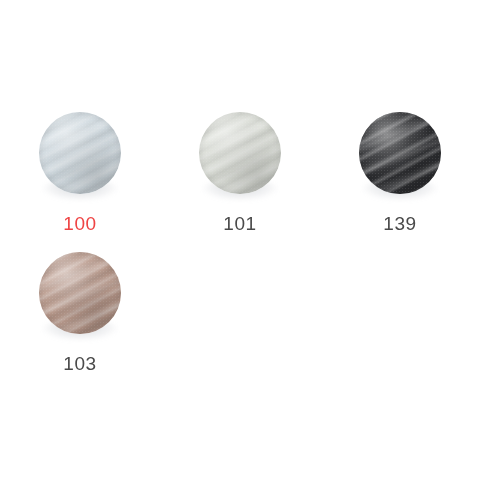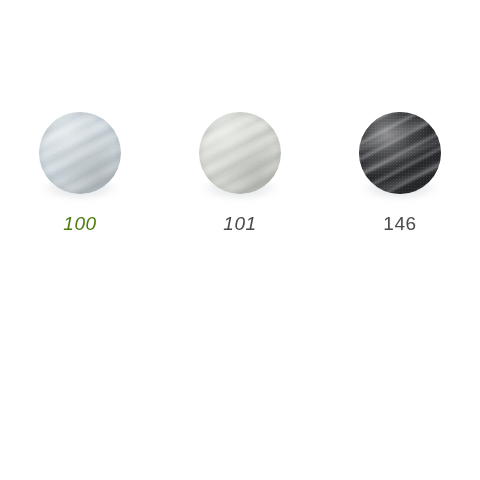--- a/index.html
+++ b/index.html
@@ -154,48 +154,61 @@
       <div class="pan-wrap">
         <div class="pan-shadow"></div>
         <div class="pan" style="--pan-color: #d2dce2; --wave-opacity: 0.85;">
           <div class="waves"></div>
           <div class="waves w2"></div>
           <div class="grain"></div>
           <div class="sheen"></div>
           <div class="rim"></div>
         </div>
       </div>
-      <div class="pan-label" style="color: #4d7c0f; font-style: italic;">100</div>
+      <div class="pan-label" style="color: #ef4444;">100</div>
     </div>
 
     <div class="swatch-cell">
       <div class="pan-wrap">
         <div class="pan-shadow"></div>
         <div class="pan" style="--pan-color: #dcdfd8; --wave-opacity: 0.9;">
           <div class="waves"></div>
           <div class="waves w2"></div>
           <div class="grain"></div>
           <div class="sheen"></div>
           <div class="rim"></div>
         </div>
       </div>
-      <div class="pan-label" style="color: rgb(74, 74, 74); font-style: italic;">101</div>
+      <div class="pan-label" style="color: rgb(74, 74, 74);">101</div>
     </div>
 
     <div class="swatch-cell">
       <div class="pan-wrap">
         <div class="pan-shadow"></div>
         <div class="pan" style="--pan-color: #2f3033; --wave-opacity: 1;">
           <div class="waves"></div>
           <div class="waves w2"></div>
           <div class="grain"></div>
           <div class="sheen"></div>
           <div class="rim"></div>
         </div>
       </div>
-      <div class="pan-label" style="color: rgb(74, 74, 74);">146</div>
-    </div>
-
+      <div class="pan-label" style="color: rgb(74, 74, 74);">139</div>
+    </div>
+
+    <div class="swatch-cell">
+      <div class="pan-wrap">
+        <div class="pan-shadow"></div>
+        <div class="pan" style="--pan-color: #bb9b8d; --wave-opacity: 1;">
+          <div class="waves"></div>
+          <div class="waves w2"></div>
+          <div class="grain"></div>
+          <div class="sheen"></div>
+          <div class="rim"></div>
+        </div>
+      </div>
+      <div class="pan-label" style="color: rgb(74, 74, 74);">103</div>
+    </div>
 
 
 
   </div>
 </div>
 
 </body></html>

